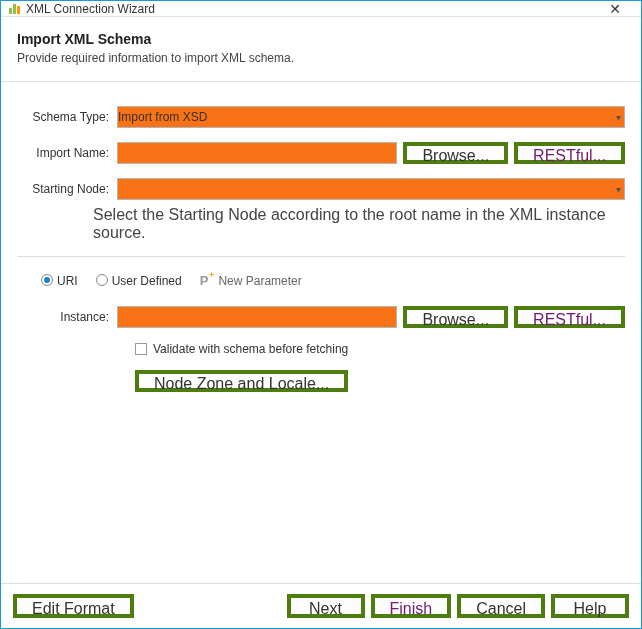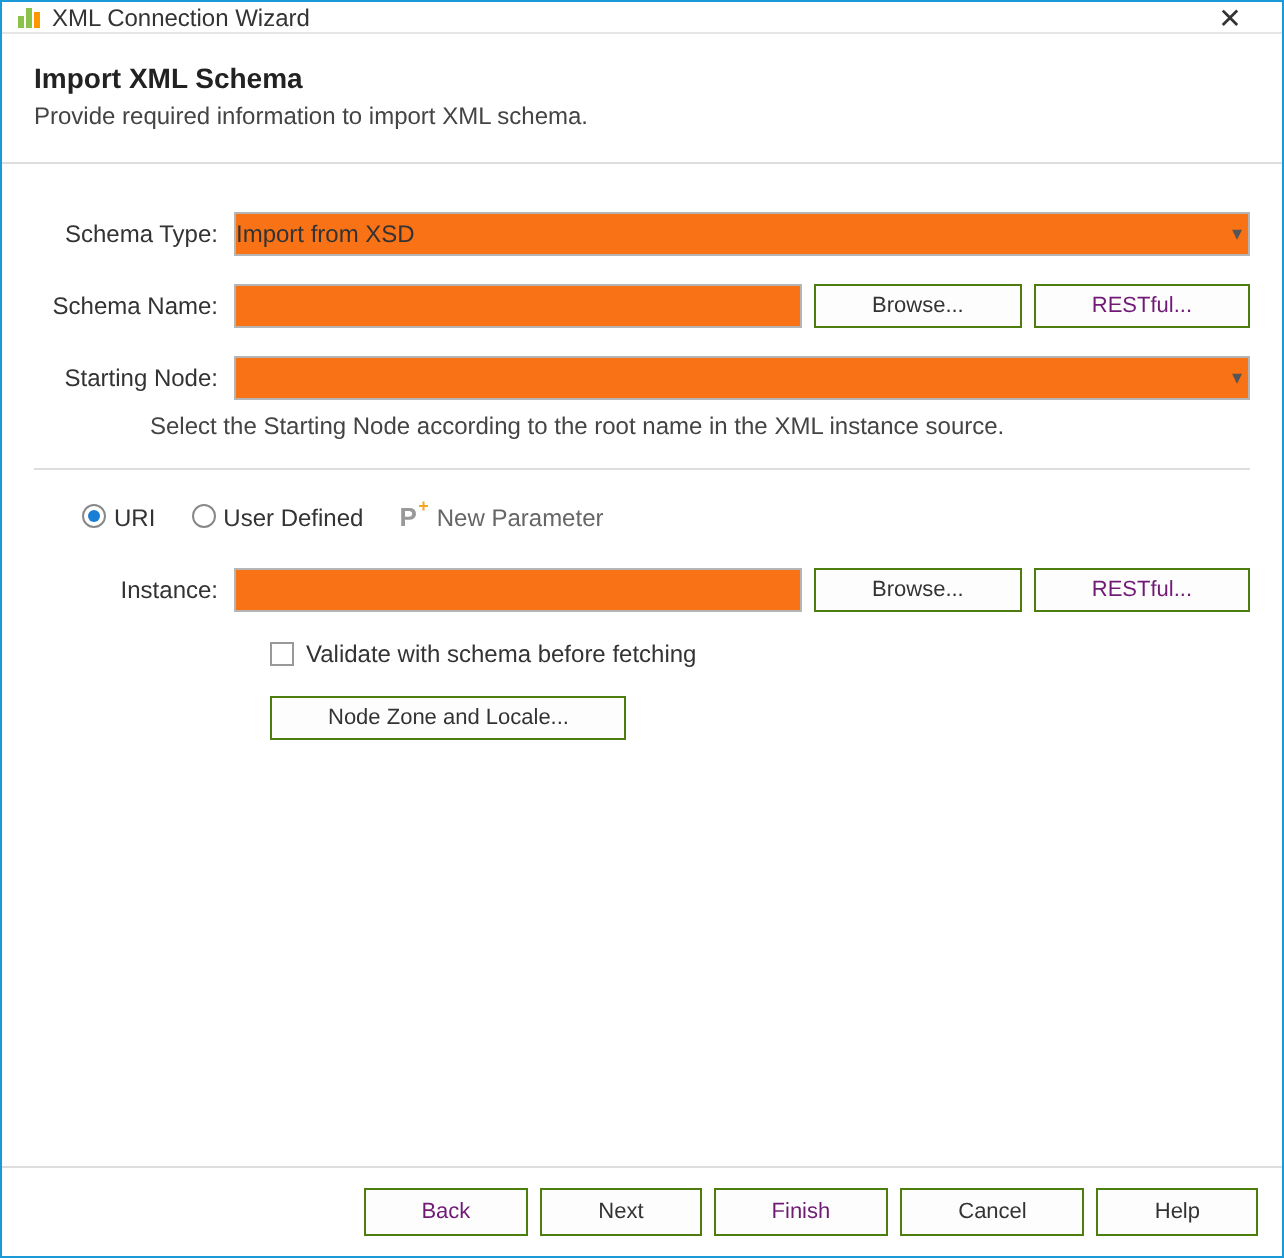--- a/index.html
+++ b/index.html
@@ -70,34 +70,34 @@
   right: 4px;
   top: 50%;
   transform: translateY(-50%);
   font-size: 10px;
   color: #555;
   pointer-events: none;
 }
 .btn {
   height: 22px;
   min-width: 72px;
-  padding: 0 28px;
-  border: 1px solid #4d7c0f;
+  padding: 0 15px;
+  border: 4px solid #4d7c0f;
   background: #fdfdfd;
-  font-size: 11px;
+  font-size: 16px;
   color: #333;
   cursor: default;
   line-height: 20px;
   text-align: center;
 }
 .btn.disabled { color: #701a75; }
 .row-btns { display: flex; gap: 6px; margin-left: 6px; }
 .hint {
-  margin-left: 58px;
-  font-size: 12px;
+  margin-left: 76px;
+  font-size: 16px;
   color: #444;
   margin-top: -8px;
   margin-bottom: 14px;
 }
 .divider { border: none; border-top: 1px solid #ddd; margin: 6px 0 16px 0; }
 .radio-row {
   display: flex;
   align-items: center;
   gap: 18px;
   margin-left: 24px;
@@ -162,21 +162,21 @@
 
   <div class="form-row">
     <label class="field-label">Schema Type:</label>
     <div class="select-wrap">
       <div class="select-box">Import from XSD</div>
       <span class="chev">▾</span>
     </div>
   </div>
 
   <div class="form-row">
-    <label class="field-label">Schema Name:</label>
+    <label class="field-label">Import Name:</label>
     <input class="text-input" type="text" style="flex: 1 1 0%;" value="">
     <div class="row-btns">
       <button class="btn">Browse...</button>
       <button class="btn disabled">RESTful...</button>
     </div>
   </div>
 
   <div class="form-row">
     <label class="field-label">Starting Node:</label>
     <div class="select-wrap">
@@ -217,19 +217,19 @@
     <span>Validate with schema before fetching</span>
   </div>
 
   <div class="tz-row">
     <button class="btn" style="min-width:140px">Node Zone and Locale...</button>
   </div>
 
 </div>
 
 <div class="footer">
+  <button class="btn">Edit Format</button>
   <span class="spacer"></span>
-  <button class="btn disabled">Back</button>
   <button class="btn">Next</button>
   <button class="btn disabled">Finish</button>
   <button class="btn">Cancel</button>
   <button class="btn">Help</button>
 </div>
 
 </body></html>

